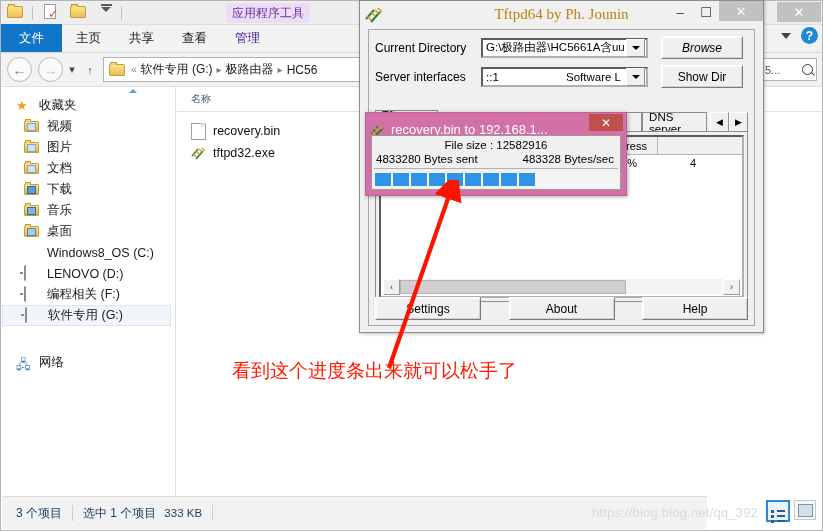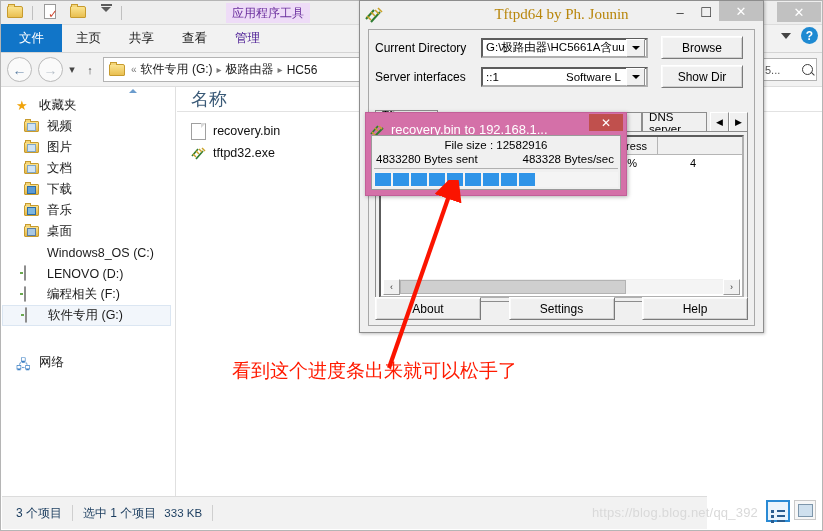--- a/index.html
+++ b/index.html
@@ -58,21 +58,21 @@
   .win-ic{width:14px;height:12px;background:#3b7fc4;position:relative;}
   .win-ic:after{content:"";position:absolute;left:1px;top:1px;width:5px;height:4px;background:#fff;box-shadow:7px 0 0 #fff,0 6px 0 #fff,7px 6px 0 #fff;}
   .net-ic{color:#3b7fc4;font-size:13px;}
   .fld-s{position:relative;width:16px;height:14px;}
   .fld-s:before{content:"";position:absolute;left:0;top:2px;width:15px;height:11px;background:linear-gradient(#fbe38f,#e4b647);border:1px solid #c79b2e;box-sizing:border-box;border-radius:1px;}
   .fld-s:after{content:"";position:absolute;left:1px;top:0;width:6px;height:3px;background:#f3d579;border:1px solid #c79b2e;border-bottom:none;box-sizing:border-box;}
   .fld-s .bdg{position:absolute;left:3px;top:4px;width:9px;height:8px;background:#cfe3f5;border:1px solid #7fa6c6;box-sizing:border-box;z-index:2;}
 
   .list-pane{position:absolute;left:176px;top:86px;width:645px;height:410px;background:#fff;overflow:hidden;}
   .col-head{height:24px;border-bottom:1px solid #e2e2e2;display:flex;align-items:center;}
-  .col-name{width:150px;padding-left:14px;font-size:18px;color:#3a5a77;}
+  .col-name{width:150px;padding-left:14px;font-size:10px;color:#3a5a77;}
   .sortcaret{position:absolute;left:128px;top:88px;width:0;height:0;border-left:4px solid transparent;border-right:4px solid transparent;border-bottom:4px solid #6b9ccd;}
   .file-row{height:22px;display:flex;align-items:center;padding-left:14px;font-size:12.5px;color:#101010;}
   .file-row.sel{background:#f4f4f4;border:1px solid #e2e2e2;box-sizing:border-box;width:155px;}
   .doc-ic{width:13px;height:15px;background:#fff;border:1px solid #a0a0a0;position:relative;margin-right:7px;flex:none;}
   .doc-ic:after{content:"";position:absolute;right:-1px;top:-1px;border-left:5px solid #d8d8d8;border-bottom:5px solid transparent;}
   .exe-ic{width:16px;height:14px;margin-right:6px;flex:none;position:relative;}
 
   
   .status{position:absolute;left:1px;bottom:1px;width:705px;height:33px;background:#f2f2f2;border-top:1px solid #dcdcdc;box-sizing:border-box;display:flex;align-items:center;}
   .st-txt{font-size:12px;color:#1a3c5e;margin-left:14px;}
@@ -327,21 +327,21 @@
   <div class="tw-body">
 
     <div class="fld-row">
       <span class="fld-label">Current Directory</span>
       <span class="w-combo" style="width:167px;">
         <span class="val">G:\极路由器\HC5661A含uuid固件\</span>
         <span class="combo-arrow">
             <i></i>
           </span>
       </span>
-      <span class="w-btn" style="width:80px;margin-left:13px;">Browse</span>
+      <span class="w-btn" style="width:80px;margin-left:13px;font-style:italic;">Browse</span>
     </div>
 
     <div class="fld-row">
       <span class="fld-label">Server interfaces</span>
       <span class="w-combo" style="width:167px;">
         <span class="val">::1</span>
         <span class="val right">Software L</span>
         <span class="combo-arrow">
             <i></i>
           </span>
@@ -379,22 +379,22 @@
           <div class="hs-arrow">‹</div>
           <div class="hs-track">
               <div class="hs-thumb"></div>
             </div>
           <div class="hs-arrow">›</div>
         </div>
       </div>
     </div>
 
     <div class="btn-row">
+      <span class="w-btn">Settings</span>
       <span class="w-btn">About</span>
-      <span class="w-btn">Settings</span>
       <span class="w-btn">Help</span>
     </div>
   </div>
 </div>
 
 <div id="progdlg">
   <div class="pd-title">
     <span class="pd-ico">
       <svg width="17" height="13" viewBox="0 0 17 13">
           <g fill="none" stroke="#2e7d32" stroke-width="1.8">

